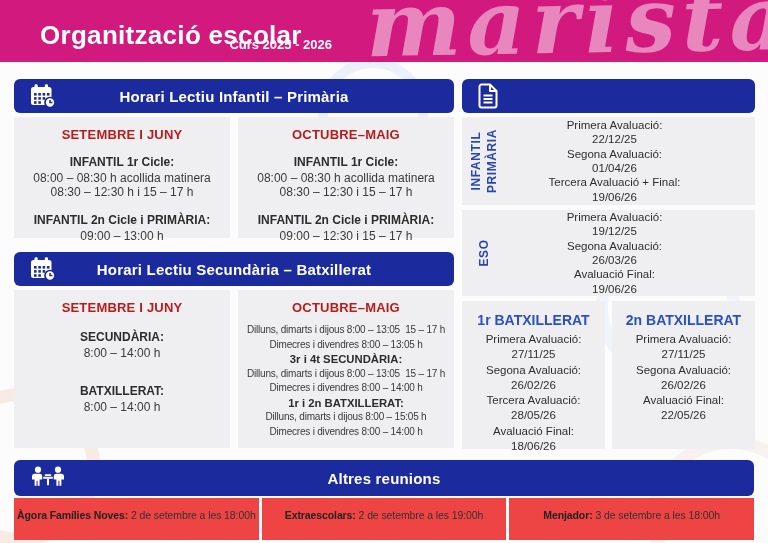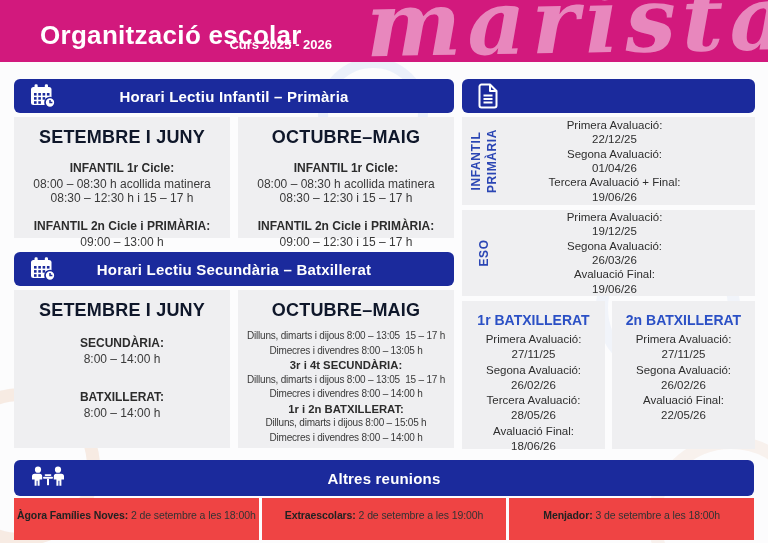--- a/index.html
+++ b/index.html
@@ -28,21 +28,21 @@
   .card-left1{left:14px;top:79px;width:440px;}
   .card-left2{left:14px;top:252px;width:440px;}
   .card-right{left:462px;top:79px;width:293px;}
   .card-bottom{left:14px;top:460px;width:740px;}
 
   .cols{display:flex;gap:8px;margin-top:4px;}
   .panel-col{flex:1;background:#efeff1;box-sizing:border-box;padding:7px 4px 8px;text-align:center;}
   .card-left1 .panel-col{height:121px;}
   .card-left2 .panel-col{height:158px;}
 
-  .col-header{color:#0f172a;font-weight:800;font-size:18px;margin:3px 0 13px;letter-spacing:.2px;}
+  .col-header{color:#b91c1c;font-weight:800;font-size:13px;margin:3px 0 13px;letter-spacing:.2px;}
   .group{margin-bottom:13px;}
   .group-label{font-weight:bold;font-size:12px;color:#2c2c2c;margin-bottom:2px;}
   .sched-line{font-size:12px;color:#3a3a3a;line-height:1.2;white-space:pre-wrap;}
   .card-left2 .colA .group{margin-top:15px;margin-bottom:0;}
   .card-left2 .colA .group + .group{margin-top:24px;}
   .card-left2 .colB .col-header{margin-bottom:8px;}
   .card-left2 .colB .group{margin-bottom:0;}
   .card-left2 .colB .group-label{font-size:11.3px;margin-bottom:0;line-height:1.3;}
   .card-left2 .colB .sched-line{font-size:10px;letter-spacing:-.2px;line-height:1.45;white-space:pre;}
 

